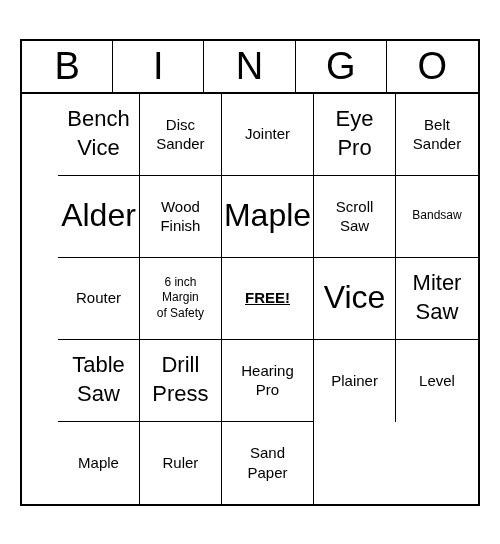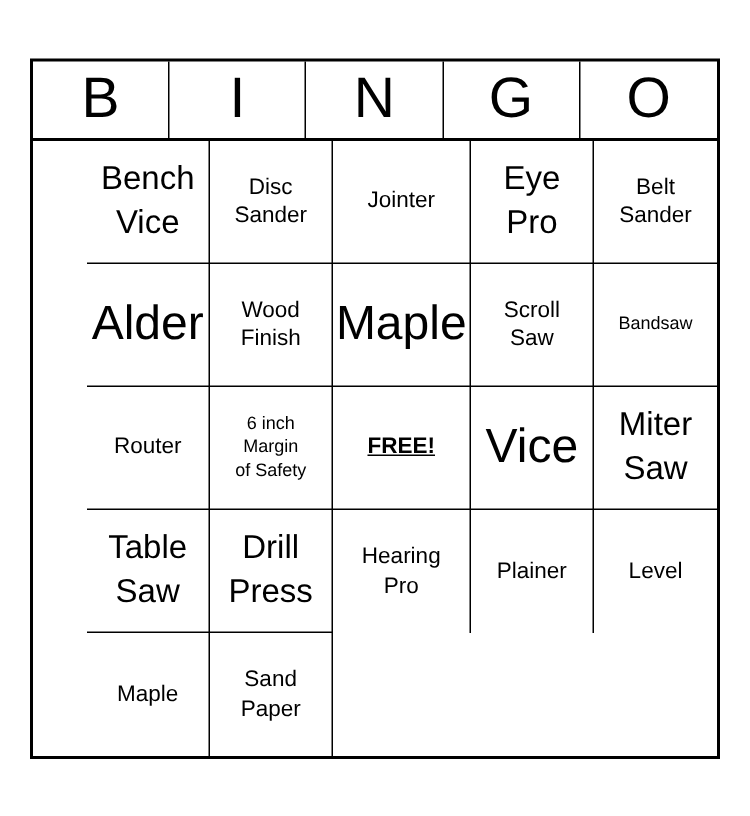--- a/index.html
+++ b/index.html
@@ -159,16 +159,19 @@
       <div class="bingo-cell">
         <span class="cell-text">Plainer</span>
       </div>
       <div class="bingo-cell">
         <span class="cell-text">Level</span>
       </div>
       <div class="bingo-cell">
         <span class="cell-text">Maple</span>
       </div>
       <div class="bingo-cell">
+        <span class="cell-text">Ruler</span>
+      </div>
+      <div class="bingo-cell">
         <span class="cell-text">Sand<br>Paper</span>
       </div>
     </div>
 </div>
 
 </body></html>

